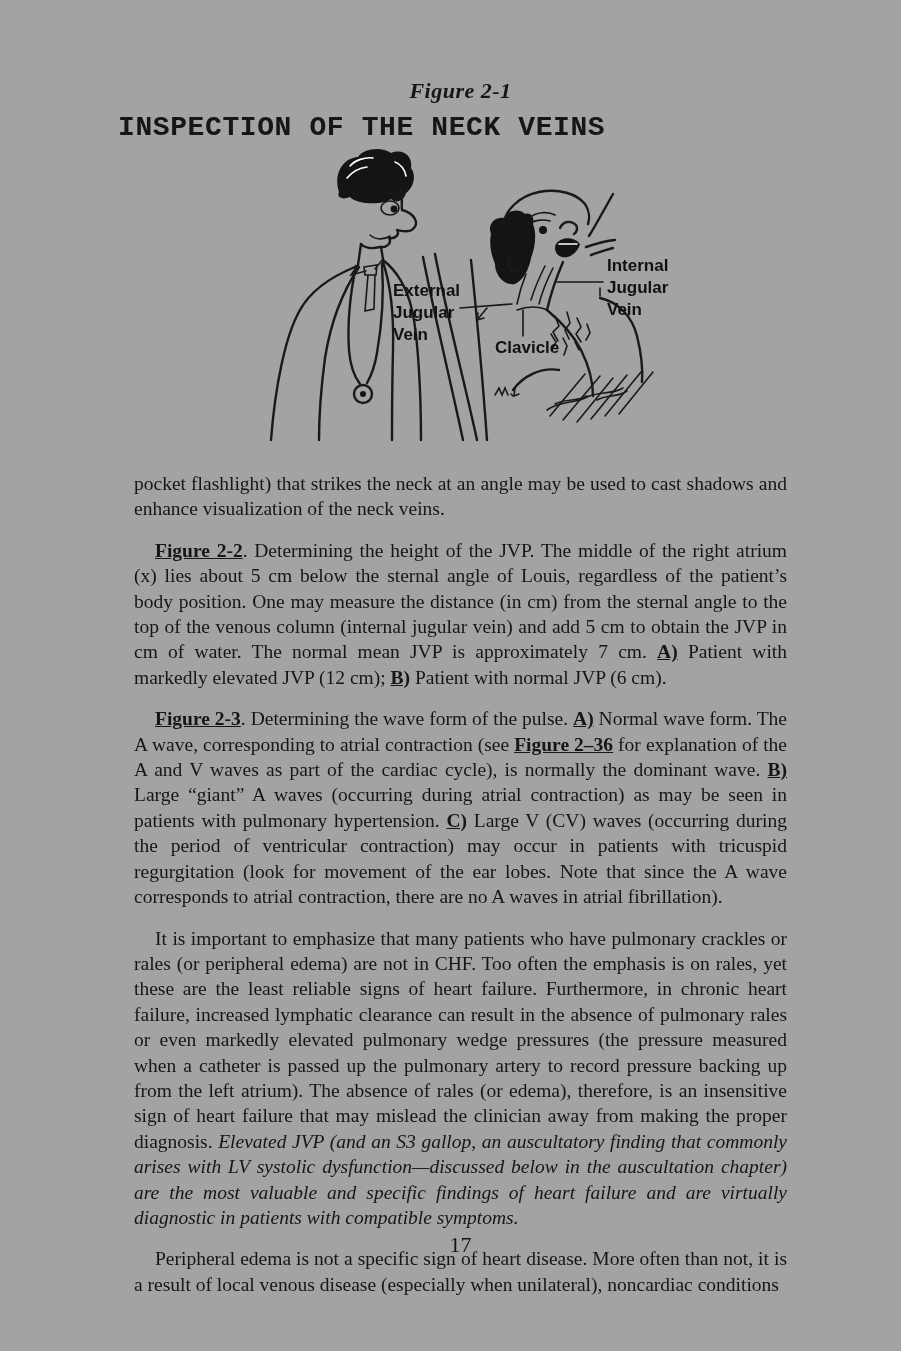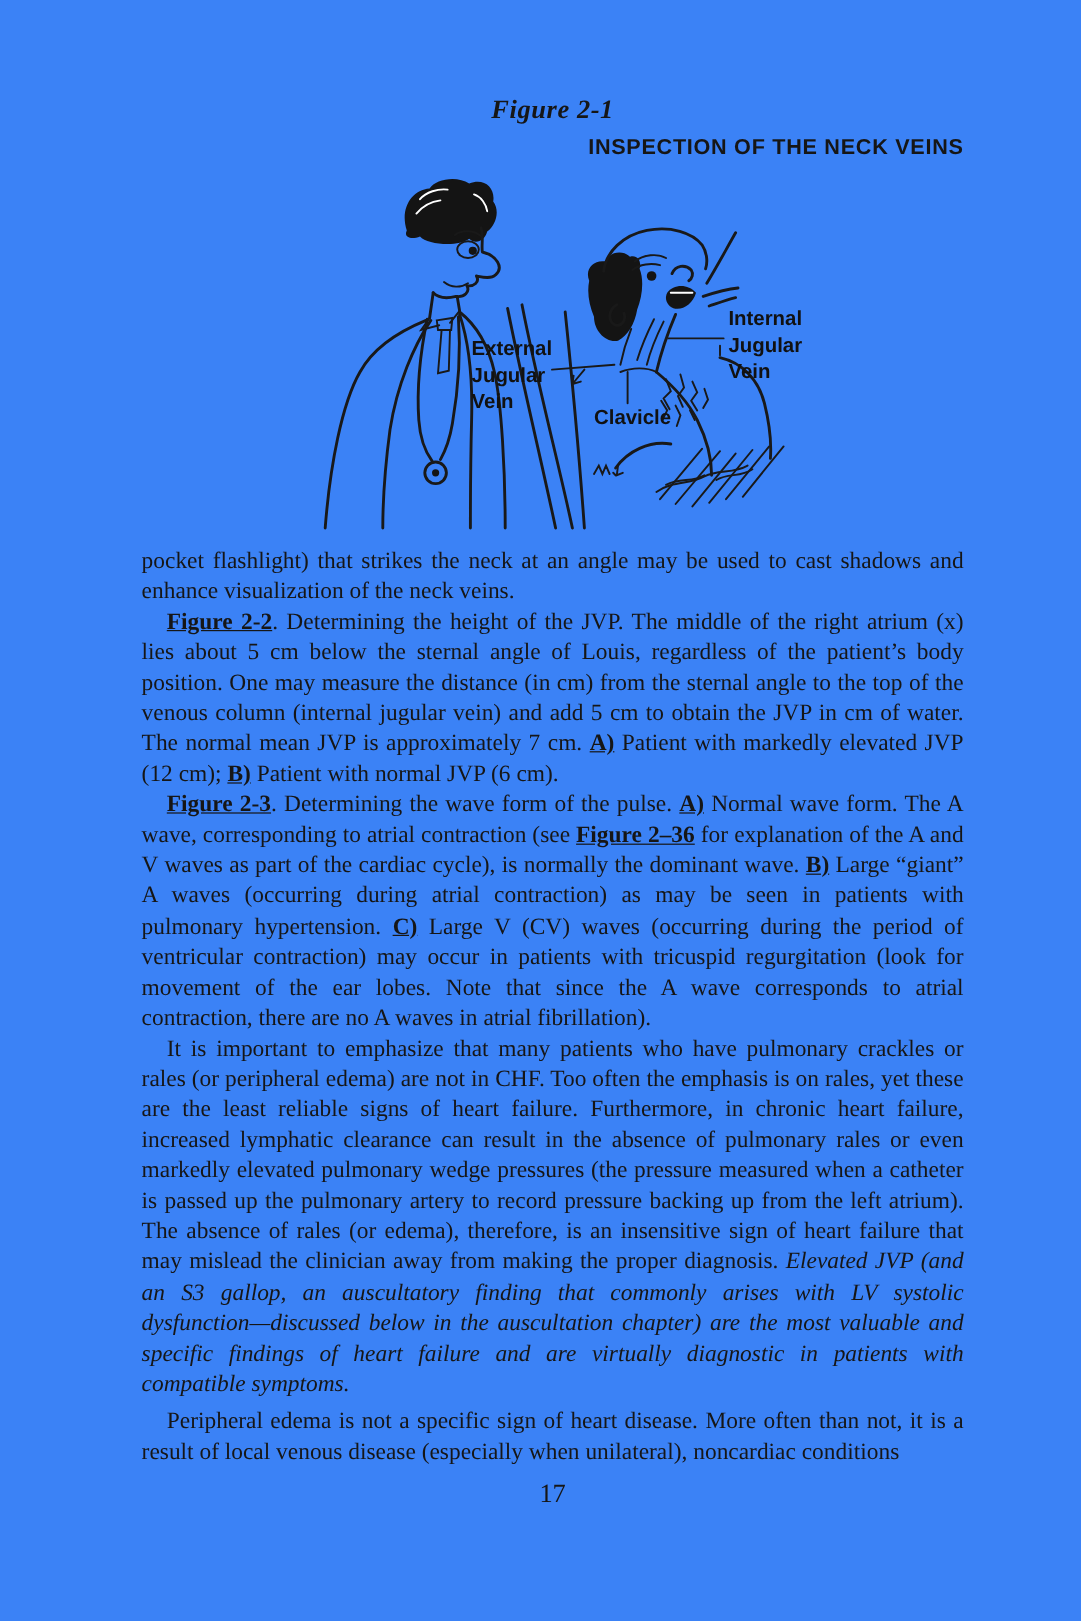--- a/index.html
+++ b/index.html
@@ -1,54 +1,54 @@
 <!DOCTYPE html>
 <html><head>
 <meta charset="utf-8">
 <style>
   html, body { margin: 0; padding: 0; background: #ffffff; }
   .page {
     position: relative;
     width: 901px;
     height: 1351px;
-    background: #3b82f6;
+    background: #a3a3a3;
     color: #161616;
     overflow: hidden;
   }
   .fig-title {
     position: absolute;
     top: 78px; left: 118px; width: 685px;
     text-align: center;
     font-family: "Liberation Serif", serif;
     font-weight: bold; font-style: italic;
     font-size: 22px; letter-spacing: 0.5px;
   }
   .fig-heading {
     position: absolute;
     top: 112px; left: 118px; width: 685px;
-    text-align: right;
-    font-family: Liberation Sans, sans-serif;
+    text-align: left;
+    font-family: Liberation Mono, monospace;
     font-weight: bold;
-    font-size: 18px; letter-spacing: 0.6px;
+    font-size: 28px; letter-spacing: 0.6px;
   }
   .illustration {
     position: absolute;
     top: 148px; left: 255px;
     width: 440px; height: 295px;
   }
   .illustration svg { display: block; }
   .bodytext {
     position: absolute;
     top: 455px; left: 118px; width: 685px;
     font-family: "Liberation Serif", serif;
     font-size: 19.5px;
     line-height: 25.4px;
     text-align: justify;
   }
-  .bodytext p { margin: 0; }
+  .bodytext p { margin: 16px; }
   .bodytext p.indent { text-indent: 21px; }
   .bodytext p.gap-before { margin-top: 6px; }
   .b { font-weight: bold; text-decoration: underline; }
   .i { font-style: italic; font-family: Liberation Serif, serif; }
   .page-number {
     position: absolute;
     top: 1232px; left: 118px; width: 685px;
     text-align: center;
     font-family: "Liberation Serif", serif;
     font-size: 22px;

